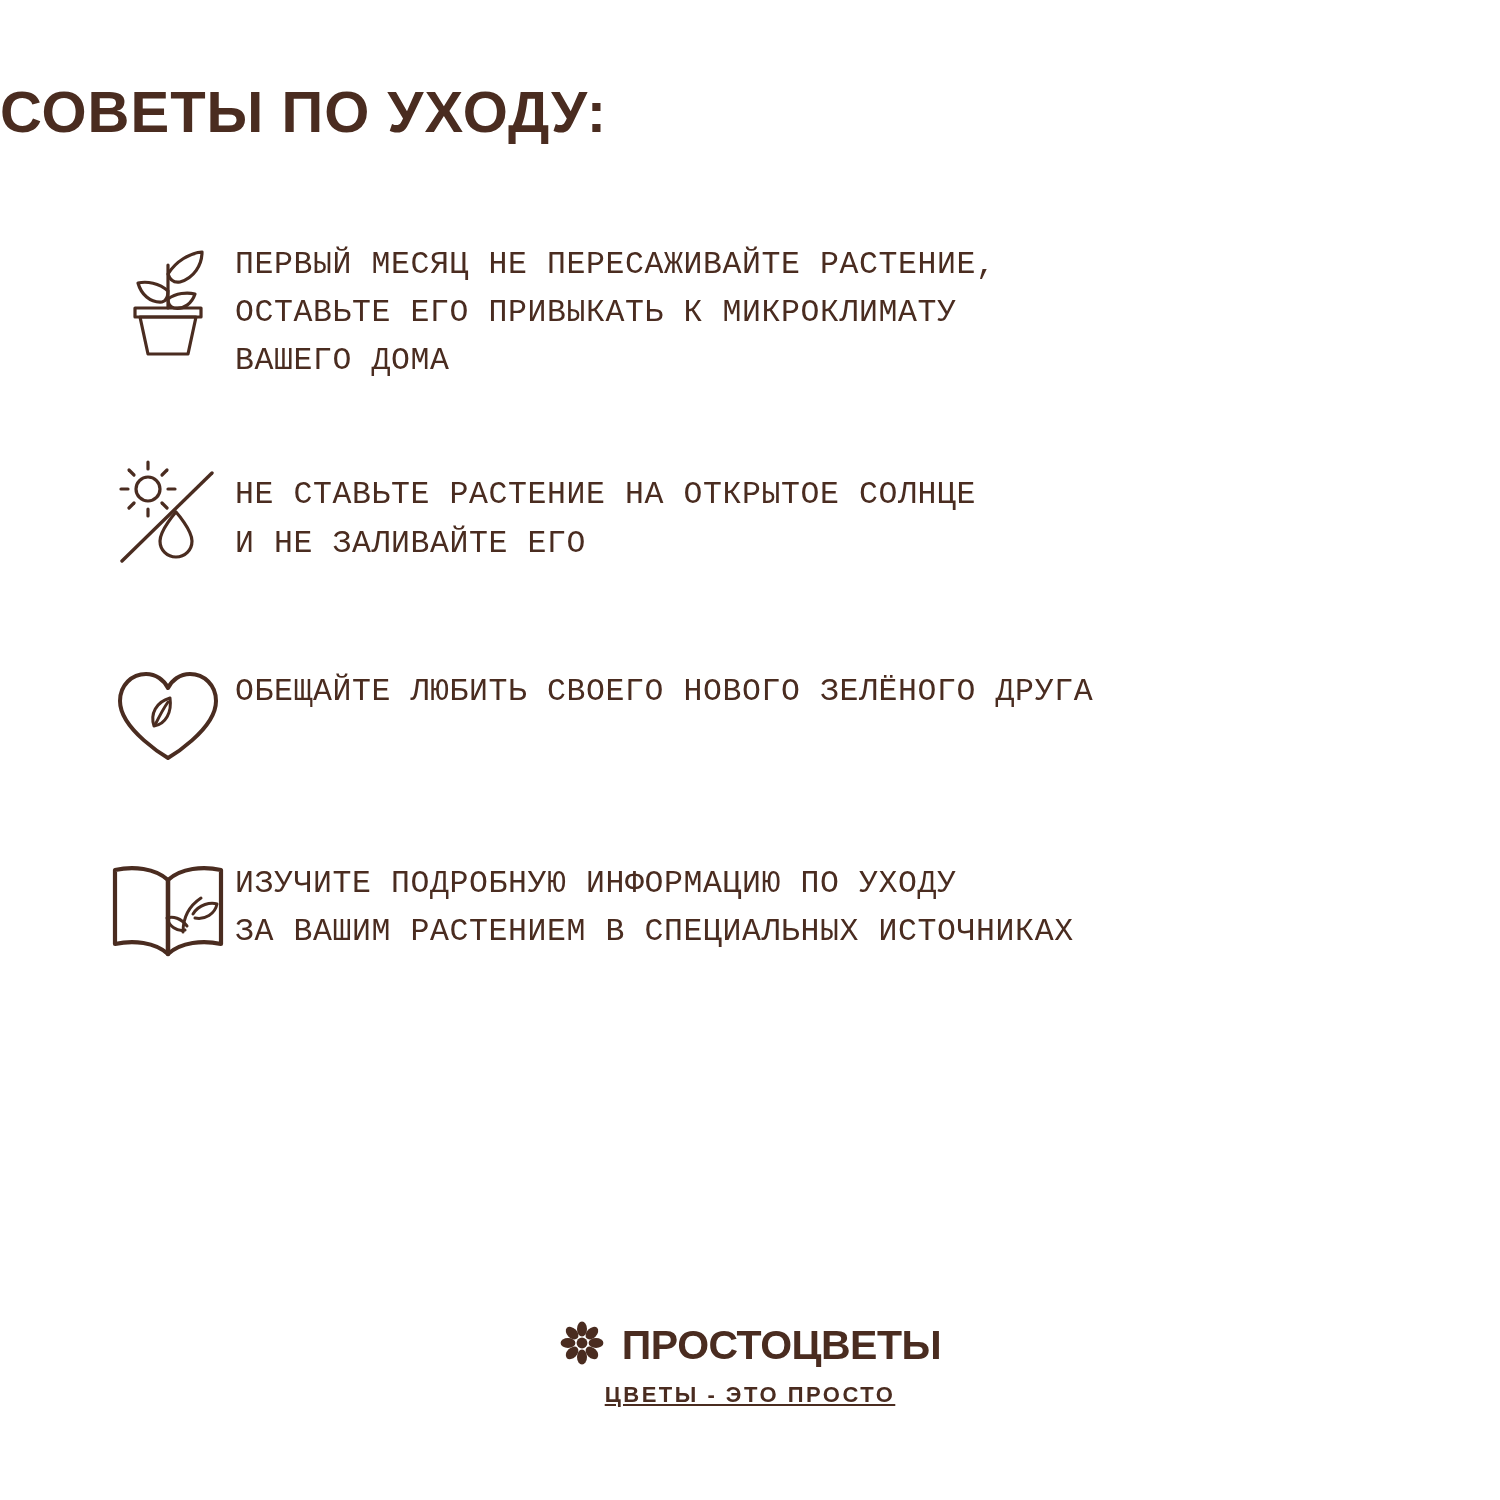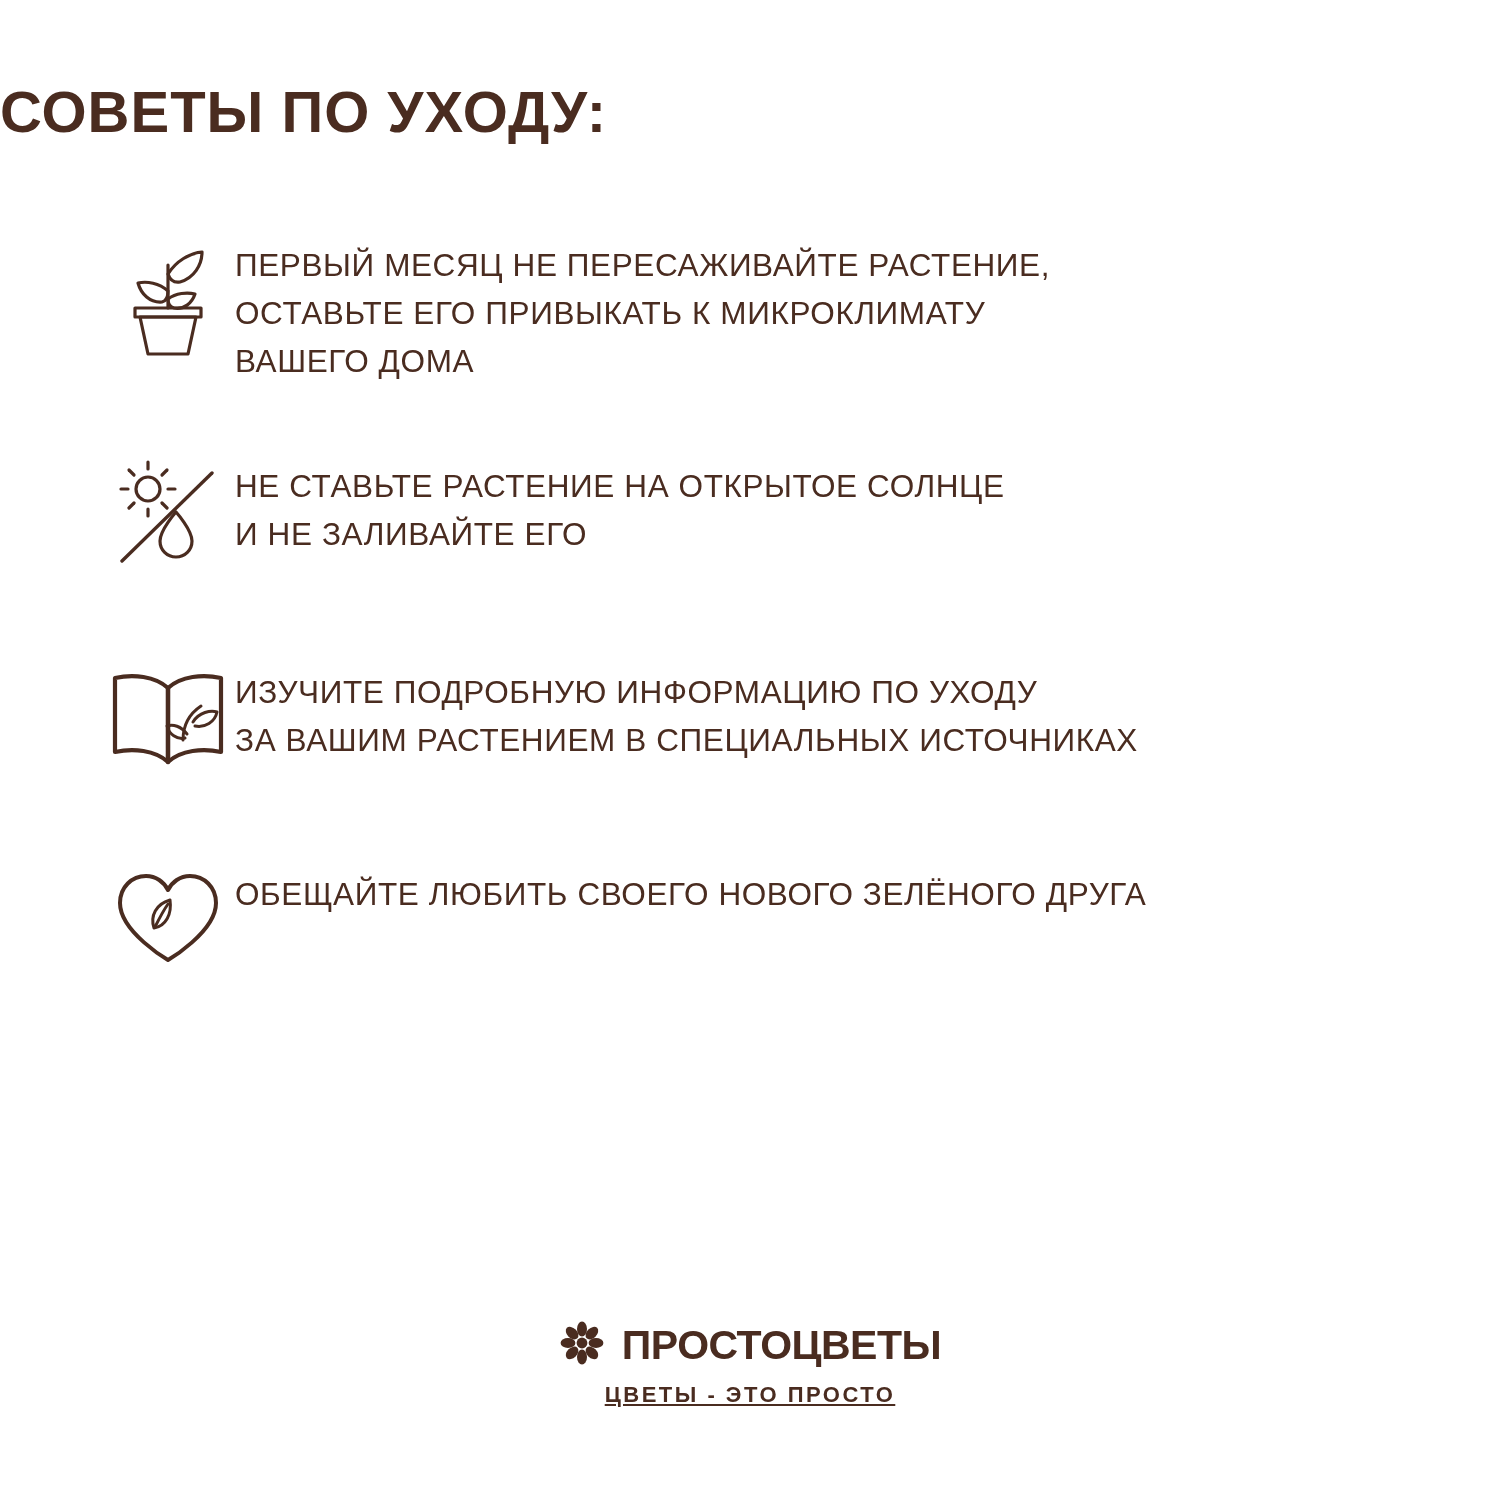--- a/index.html
+++ b/index.html
@@ -29,20 +29,21 @@
     letter-spacing: 1px;
     color: #4a2c20;
     margin: 0;
     padding-top: 78px;
   }
 
   .tips {
     margin-top: 92px;
     padding-left: 100px;
     padding-right: 60px;
+    font-family: Liberation Mono, monospace;
   }
 
   .tip {
     display: flex;
     align-items: flex-start;
     margin-bottom: 72px;
   }
 
   .tip-icon {
     flex: 0 0 135px;
@@ -60,21 +61,21 @@
     line-height: 1.53;
     letter-spacing: 0.6px;
     color: #4a2c20;
     text-transform: uppercase;
     padding-top: 4px;
     white-space: pre-line;
   }
 
   
   .tip-1 .tip-icon { padding-top: 4px; }
-  .tip-2 { margin-bottom: 86px; }
+  .tip-2 { margin-bottom: 86px; align-items: center; }
   .tip-2 .tip-icon { padding-top: 0px; }
   .tip-3 { margin-bottom: 78px; }
   .tip-3 .tip-icon { padding-top: 4px; }
   .tip-4 .tip-icon { padding-top: 0px; }
 
   .footer {
     position: absolute;
     left: 0;
     right: 0;
     bottom: 92px;
@@ -148,49 +149,49 @@
 
           <path d="M68 54 C68 54 52 72 52 83 C52 92 59 99 68 99 C77 99 84 92 84 83 C84 72 68 54 68 54 Z"></path>
 
           <path d="M14 103 L104 15" stroke-width="3.4"></path>
         </svg>
       </div>
       <div class="tip-text">НЕ СТАВЬТЕ РАСТЕНИЕ НА ОТКРЫТОЕ СОЛНЦЕ
 И НЕ ЗАЛИВАЙТЕ ЕГО</div>
     </div>
 
+    <div class="tip tip-4">
+      <div class="tip-icon">
+        <svg width="116" height="104" viewBox="0 0 116 104" fill="none" stroke="#4a2c20" stroke-width="4" stroke-linecap="round" stroke-linejoin="round">
+          <path d="M58 94 C58 94 10 66 10 37 C10 21 22 10 36 10 C46 10 54 16 58 24 C62 16 70 10 80 10 C94 10 106 21 106 37 C106 66 58 94 58 94 Z"></path>
+
+          <path d="M44 62 C40 50 46 38 60 34 C62 48 56 60 44 62 Z" stroke-width="3"></path>
+          <path d="M58 38 C53 45 49 53 45 61" stroke-width="3"></path>
+        </svg>
+      </div>
+      <div class="tip-text">ОБЕЩАЙТЕ ЛЮБИТЬ СВОЕГО НОВОГО ЗЕЛЁНОГО ДРУГА</div>
+    </div>
+
     <div class="tip tip-3">
       <div class="tip-icon">
         <svg width="126" height="104" viewBox="0 0 126 104" fill="none" stroke="#4a2c20" stroke-width="4.2" stroke-linecap="round" stroke-linejoin="round">
 
           <path d="M63 20 C50 8 28 6 10 10 L10 84 C28 80 50 82 63 94 Z"></path>
 
           <path d="M63 20 C76 8 98 6 116 10 L116 84 C98 80 76 82 63 94 Z"></path>
 
           <path d="M63 20 L63 94"></path>
 
           <path d="M78 72 C78 58 84 46 96 38" stroke-width="3"></path>
           <path d="M88 54 C94 44 106 42 112 44 C110 54 100 60 90 58" stroke-width="3"></path>
           <path d="M82 66 C76 58 68 56 62 58 C64 66 72 72 80 70" stroke-width="3"></path>
         </svg>
       </div>
       <div class="tip-text">ИЗУЧИТЕ ПОДРОБНУЮ ИНФОРМАЦИЮ ПО УХОДУ
 ЗА ВАШИМ РАСТЕНИЕМ В СПЕЦИАЛЬНЫХ ИСТОЧНИКАХ</div>
-    </div>
-
-    <div class="tip tip-4">
-      <div class="tip-icon">
-        <svg width="116" height="104" viewBox="0 0 116 104" fill="none" stroke="#4a2c20" stroke-width="4" stroke-linecap="round" stroke-linejoin="round">
-          <path d="M58 94 C58 94 10 66 10 37 C10 21 22 10 36 10 C46 10 54 16 58 24 C62 16 70 10 80 10 C94 10 106 21 106 37 C106 66 58 94 58 94 Z"></path>
-
-          <path d="M44 62 C40 50 46 38 60 34 C62 48 56 60 44 62 Z" stroke-width="3"></path>
-          <path d="M58 38 C53 45 49 53 45 61" stroke-width="3"></path>
-        </svg>
-      </div>
-      <div class="tip-text">ОБЕЩАЙТЕ ЛЮБИТЬ СВОЕГО НОВОГО ЗЕЛЁНОГО ДРУГА</div>
     </div>
 
   </div>
 
   <div class="footer">
     <div class="brand-row">
       <span>
         <svg width="46" height="46" viewBox="0 0 46 46" fill="#4a2c20">
           <circle cx="23" cy="23" r="5.4"></circle>
           <ellipse cx="23" cy="9" rx="5" ry="7.4"></ellipse>

